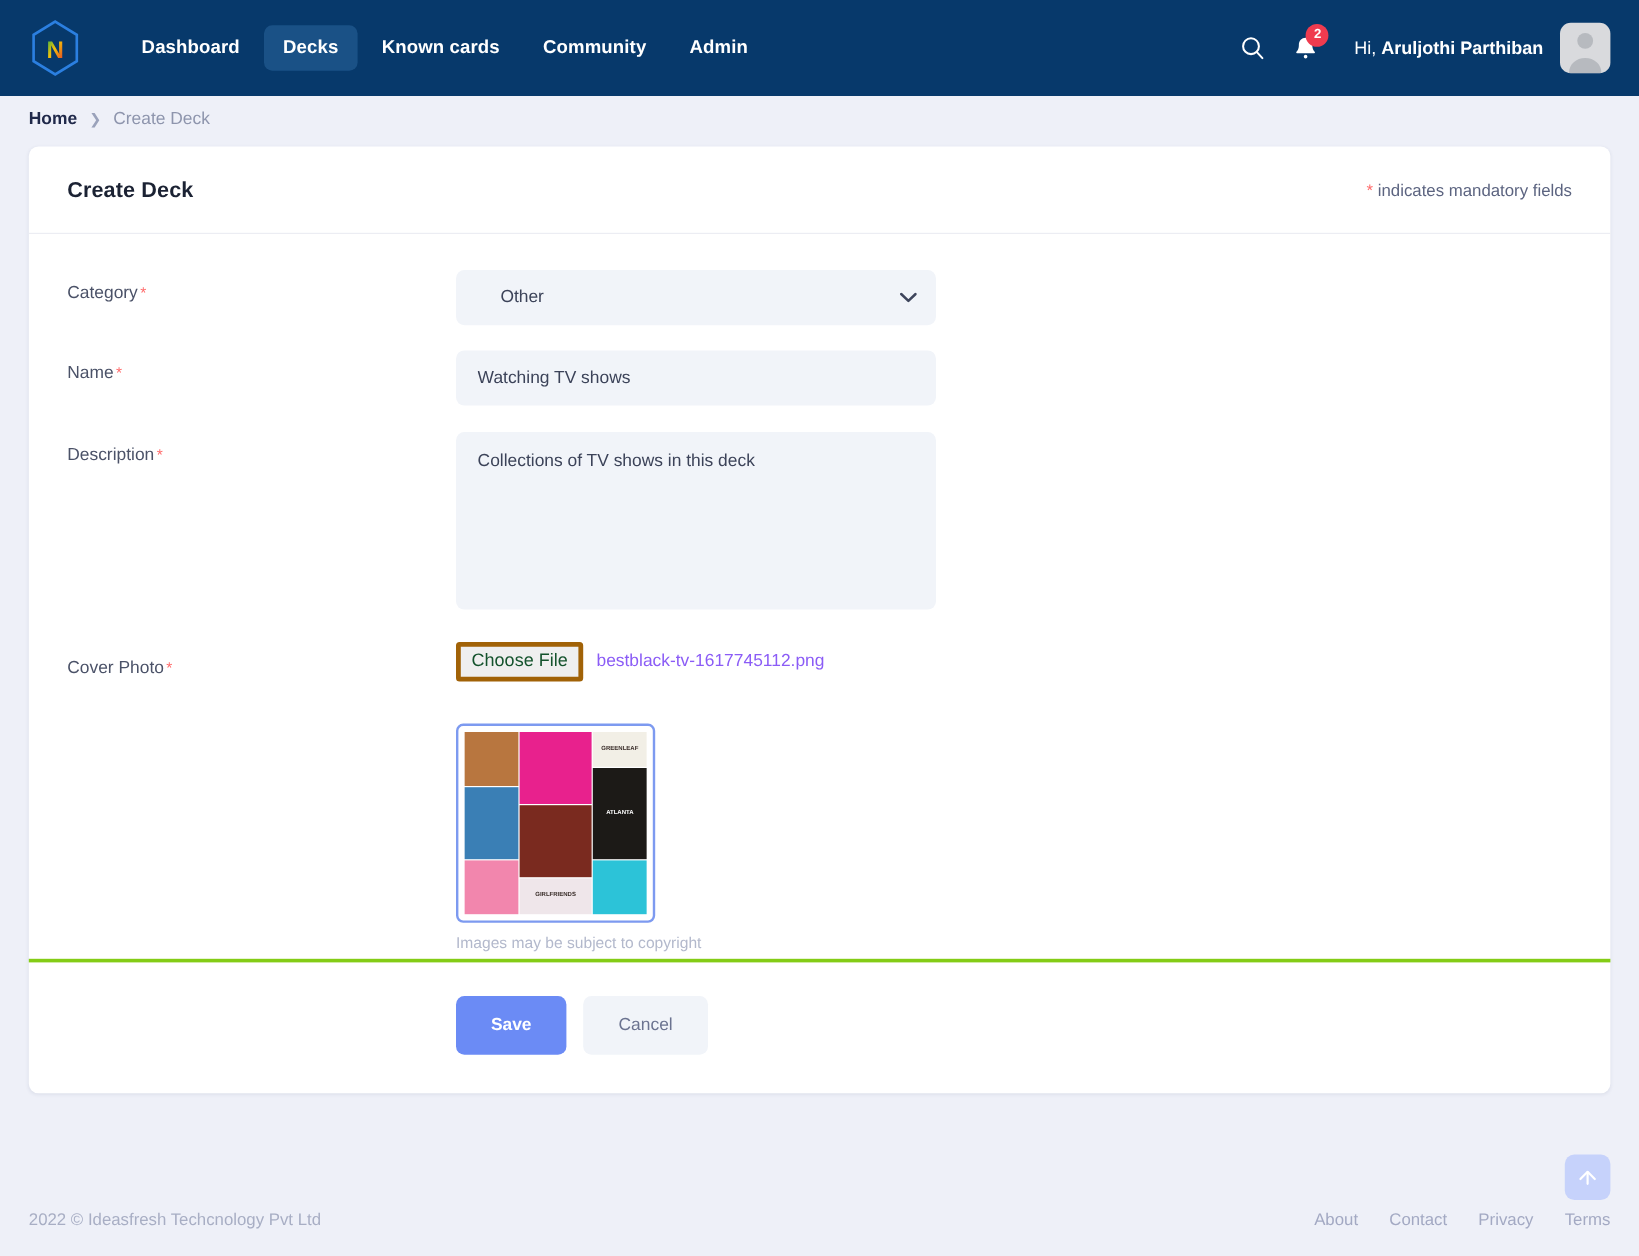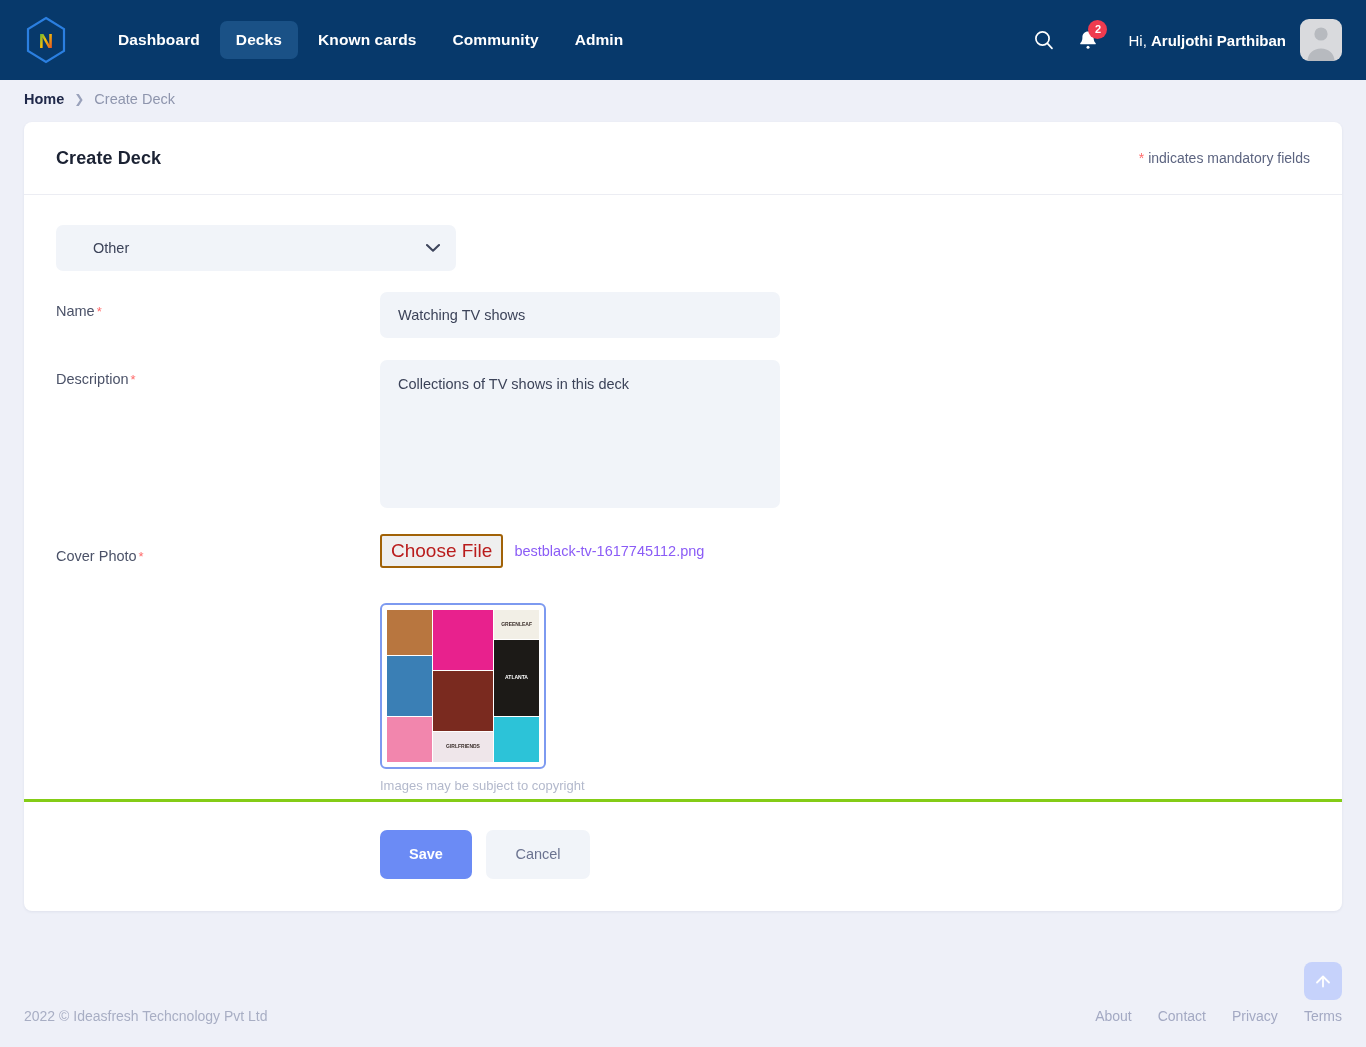--- a/index.html
+++ b/index.html
@@ -172,24 +172,24 @@
     line-height: 1.4;
   }
 
   .row-gap-1 { margin-bottom: 21px; }
   .row-gap-2 { margin-bottom: 22px; }
 
   
   .file-row { display: flex; align-items: center; }
   .choose-file-btn {
     font-family: "Liberation Sans", sans-serif;
-    font-size: 19px;
-    color: #b91c1c;
+    font-size: 15px;
+    color: #14532d;
     background: #efefef;
-    border: 2px solid #a16207;
+    border: 4px solid #a16207;
     border-radius: 3px;
     padding: 3px 9px;
     cursor: pointer;
     line-height: 1.25;
   }
   .file-name {
     font-size: 14.5px;
     color: #8b5cf6;
     margin-left: 11px;
   }
@@ -335,20 +335,23 @@
     <div class="card-title">Create Deck</div>
     <div class="mandatory-note">
       <span class="ast">*</span>
       <span>indicates mandatory fields</span>
     </div>
   </div>
 
   <div class="card-body">
 
     <div class="form-row row-gap-1">
+      <div class="form-label">
+        <span>Category</span><span class="ast">*</span>
+      </div>
       <div class="form-control">
         <div class="select-wrap">
           <select class="input-base">
             <option>Other</option>
           </select>
           <span class="select-arrow">
             <svg width="14" height="9" viewBox="0 0 14 9">
               <path d="M1 1.5 L7 7.2 L13 1.5" fill="none" stroke="#3e455c" stroke-width="2.1" stroke-linecap="round" stroke-linejoin="round"></path>
             </svg>
           </span>

